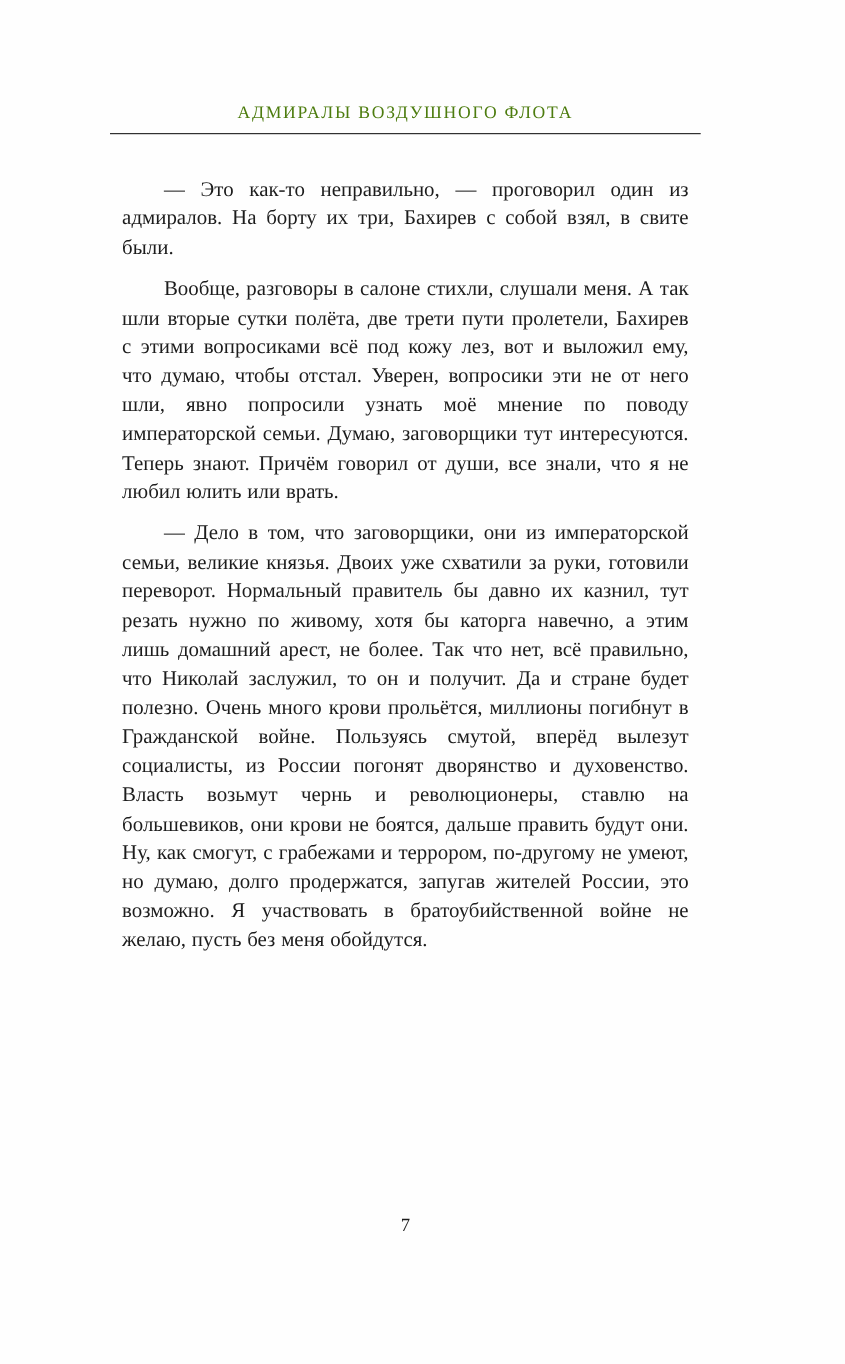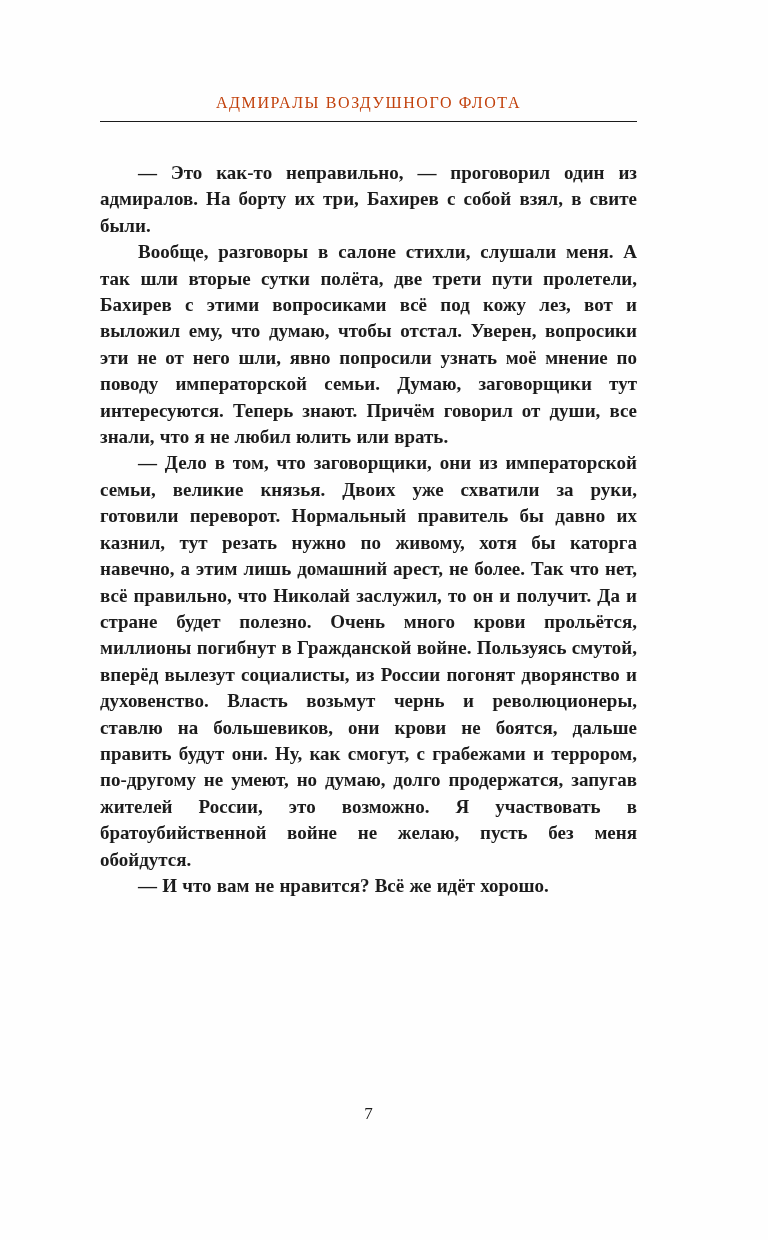--- a/index.html
+++ b/index.html
@@ -22,42 +22,41 @@
     position: absolute;
     left: 100px;
     top: 94px;
     width: 537px;
   }
   .running-head {
     text-align: center;
     font-size: 16px;
     letter-spacing: 1.6px;
     font-weight: 400;
-    color: #c2410c;
+    color: #4d7c0f;
     padding-bottom: 9px;
   }
   .head-rule {
     border: 0;
     border-top: 1.6px solid #1b1b1b;
     margin: 0 0 0 0;
   }
   .text-block {
     margin-top: 38px;
     text-align: justify;
     font-size: 19px;
     line-height: 26.4px;
     hyphens: auto;
     -webkit-hyphens: auto;
   }
   .text-block p {
-    margin: 0;
+    margin: 11px;
     padding: 0;
     text-indent: 38px;
     word-spacing: 0.5px;
-    font-weight: bold;
   }
   .page-number {
     position: absolute;
     left: 100px;
     width: 537px;
     top: 1104px;
     text-align: center;
     font-size: 17px;
     color: #1c1c1c;
   }
@@ -66,17 +65,16 @@
 <body>
 
 <div class="book-page">
   <div class="content-column">
     <div class="running-head">АДМИРАЛЫ ВОЗДУШНОГО ФЛОТА</div>
     <hr class="head-rule">
     <div class="text-block">
       <p>— Это как-то неправильно, — проговорил один из адмиралов. На борту их три, Бахирев с собой взял, в свите были.</p>
       <p>Вообще, разговоры в салоне стихли, слушали меня. А так шли вторые сутки полёта, две трети пути пролетели, Бахирев с этими вопросиками всё под кожу лез, вот и выложил ему, что думаю, чтобы отстал. Уверен, вопросики эти не от него шли, явно попросили узнать моё мнение по поводу императорской семьи. Думаю, заговорщики тут интересуются. Теперь знают. Причём говорил от души, все знали, что я не любил юлить или врать.</p>
       <p>— Дело в том, что заговорщики, они из императорской семьи, великие князья. Двоих уже схватили за руки, готовили переворот. Нормальный правитель бы давно их казнил, тут резать нужно по живому, хотя бы каторга навечно, а этим лишь домашний арест, не более. Так что нет, всё правильно, что Николай заслужил, то он и получит. Да и стране будет полезно. Очень много крови прольётся, миллионы погибнут в Гражданской войне. Пользуясь смутой, вперёд вылезут социалисты, из России погонят дворянство и духовенство. Власть возьмут чернь и революционеры, ставлю на большевиков, они крови не боятся, дальше править будут они. Ну, как смогут, с грабежами и террором, по-другому не умеют, но думаю, долго продержатся, запугав жителей России, это возможно. Я участвовать в братоубийственной войне не желаю, пусть без меня обойдутся.</p>
-      <p>— И что вам не нравится? Всё же идёт хорошо.</p>
     </div>
   </div>
   <div class="page-number">7</div>
 </div>
 
 </body></html>

